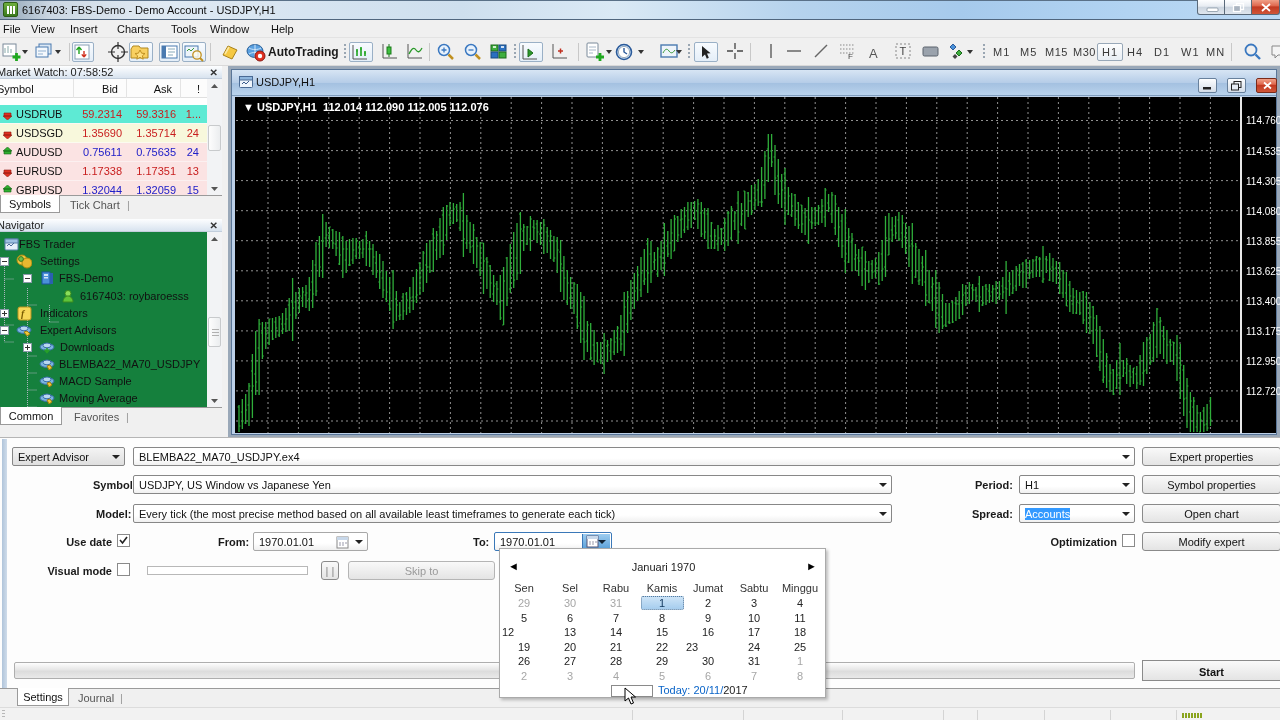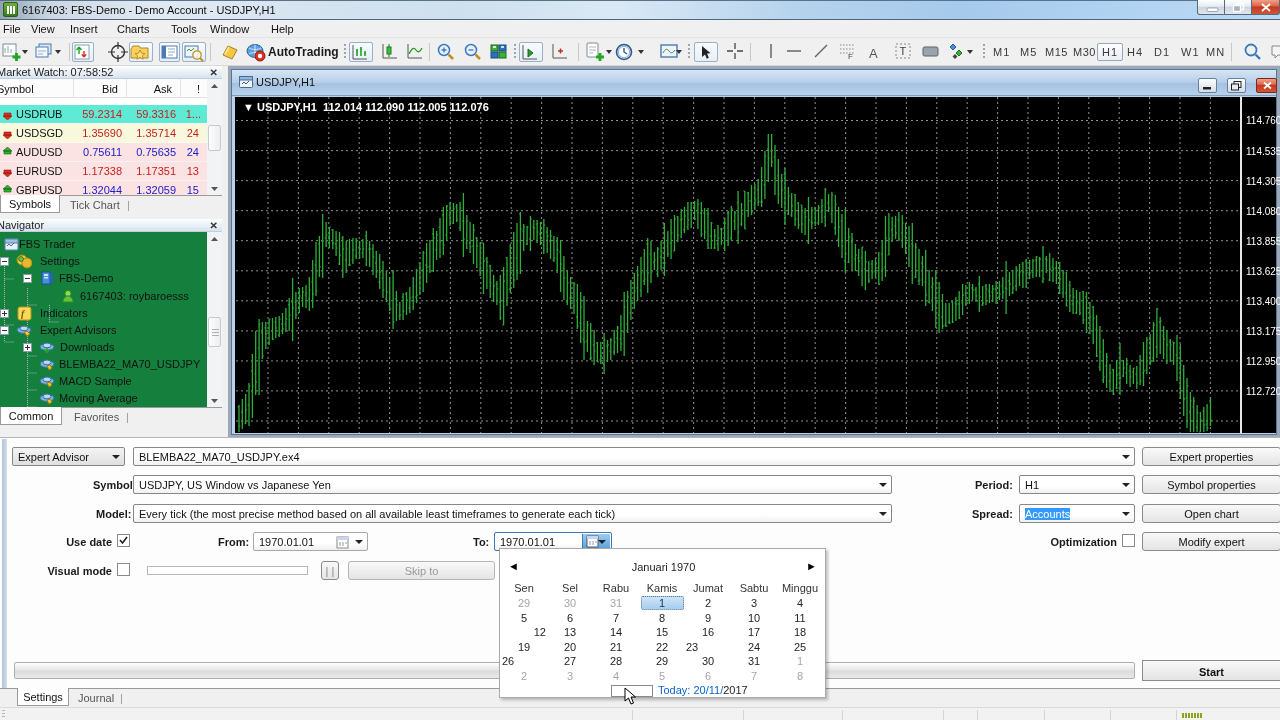--- a/index.html
+++ b/index.html
@@ -661,35 +661,35 @@
 <div class="c" style="left:186px;top:48px;width:44px;text-align:center;color:#242424">2</div>
 <div class="c" style="left:232px;top:48px;width:44px;text-align:center;color:#242424">3</div>
 <div class="c" style="left:278px;top:48px;width:44px;text-align:center;color:#242424">4</div>
 <div class="c" style="left:2px;top:62.5px;width:44px;text-align:center;color:#242424">5</div>
 <div class="c" style="left:48px;top:62.5px;width:44px;text-align:center;color:#242424">6</div>
 <div class="c" style="left:94px;top:62.5px;width:44px;text-align:center;color:#242424">7</div>
 <div class="c" style="left:140px;top:62.5px;width:44px;text-align:center;color:#242424">8</div>
 <div class="c" style="left:186px;top:62.5px;width:44px;text-align:center;color:#242424">9</div>
 <div class="c" style="left:232px;top:62.5px;width:44px;text-align:center;color:#242424">10</div>
 <div class="c" style="left:278px;top:62.5px;width:44px;text-align:center;color:#242424">11</div>
-<div class="c" style="left:2px;top:77px;width:44px;text-align:right;color:#242424">12</div>
+<div class="c" style="left:2px;top:77px;width:44px;text-align:left;color:#242424">12</div>
 <div class="c" style="left:48px;top:77px;width:44px;text-align:center;color:#242424">13</div>
 <div class="c" style="left:94px;top:77px;width:44px;text-align:center;color:#242424">14</div>
 <div class="c" style="left:140px;top:77px;width:44px;text-align:center;color:#242424">15</div>
 <div class="c" style="left:186px;top:77px;width:44px;text-align:center;color:#242424">16</div>
 <div class="c" style="left:232px;top:77px;width:44px;text-align:center;color:#242424">17</div>
 <div class="c" style="left:278px;top:77px;width:44px;text-align:center;color:#242424">18</div>
 <div class="c" style="left:2px;top:91.5px;width:44px;text-align:center;color:#242424">19</div>
 <div class="c" style="left:48px;top:91.5px;width:44px;text-align:center;color:#242424">20</div>
 <div class="c" style="left:94px;top:91.5px;width:44px;text-align:center;color:#242424">21</div>
 <div class="c" style="left:140px;top:91.5px;width:44px;text-align:center;color:#242424">22</div>
 <div class="c" style="left:186px;top:91.5px;width:44px;text-align:left;color:#242424">23</div>
 <div class="c" style="left:232px;top:91.5px;width:44px;text-align:center;color:#242424">24</div>
 <div class="c" style="left:278px;top:91.5px;width:44px;text-align:center;color:#242424">25</div>
-<div class="c" style="left:2px;top:106px;width:44px;color:#242424">26</div>
+<div class="c" style="left:2px;top:106px;width:44px;text-align:center;color:#242424">26</div>
 <div class="c" style="left:48px;top:106px;width:44px;text-align:center;color:#242424">27</div>
 <div class="c" style="left:94px;top:106px;width:44px;text-align:center;color:#242424">28</div>
 <div class="c" style="left:140px;top:106px;width:44px;text-align:center;color:#242424">29</div>
 <div class="c" style="left:186px;top:106px;width:44px;text-align:center;color:#242424">30</div>
 <div class="c" style="left:232px;top:106px;width:44px;text-align:center;color:#242424">31</div>
 <div class="c" style="left:278px;top:106px;width:44px;text-align:center;color:#a6a6a6">1</div>
 <div class="c" style="left:2px;top:120.5px;width:44px;text-align:center;color:#a6a6a6">2</div>
 <div class="c" style="left:48px;top:120.5px;width:44px;text-align:center;color:#a6a6a6">3</div>
 <div class="c" style="left:94px;top:120.5px;width:44px;text-align:center;color:#a6a6a6">4</div>
 <div class="c" style="left:140px;top:120.5px;width:44px;text-align:center;color:#a6a6a6">5</div>

